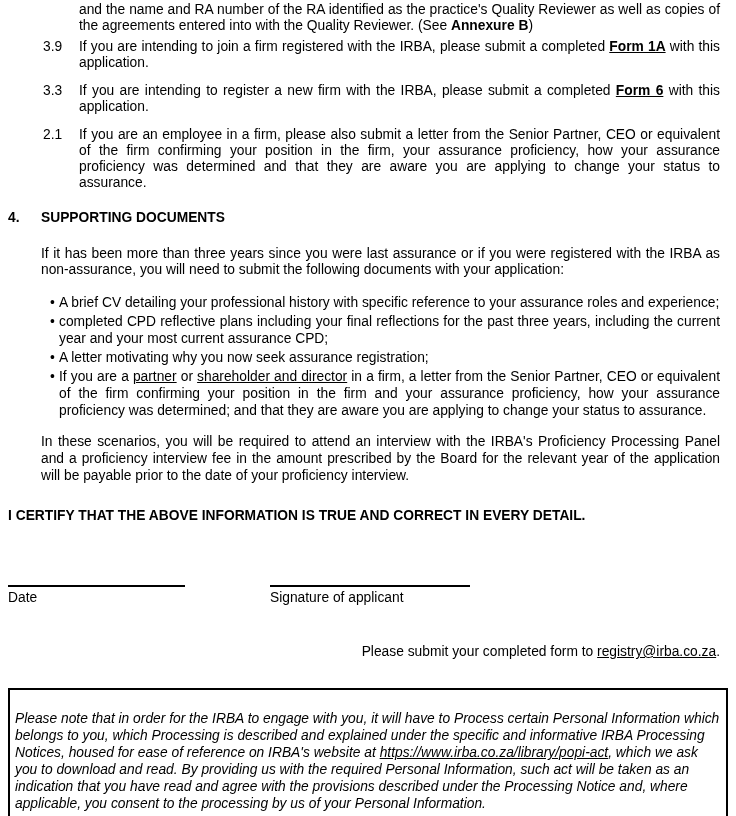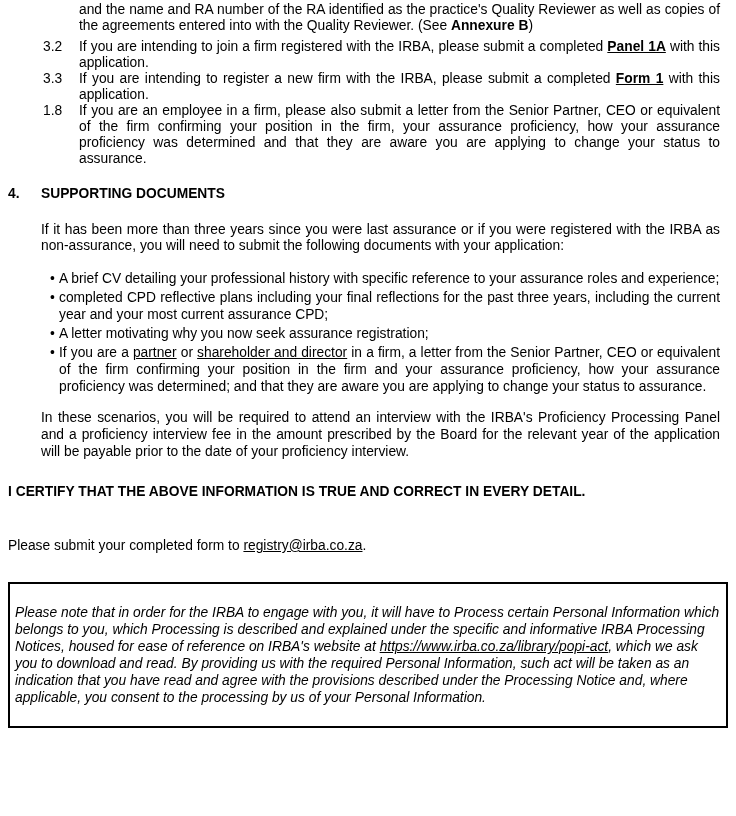--- a/index.html
+++ b/index.html
@@ -14,21 +14,21 @@
   .just { text-align: justify; }
   .u  { text-decoration: underline; }
   .b  { font-weight: bold; }
   .bu { font-weight: bold; text-decoration: underline; }
 
   .intro { margin-left: 71px; }
 
   .item { display: flex; margin-top: 5px; }
   .item .num { width: 36px; margin-left: 35px; flex: none; }
   .item .body { flex: 1; text-align: justify; }
-  .item + .item { margin-top: 0; }
+  .item + .item { margin-top: 12px; }
 
   .heading { display: flex; font-weight: bold; margin-top: 19px; }
   .heading .num { width: 33px; flex: none; }
 
   .para-indent { margin-left: 33px; }
   .supporting-intro { margin-top: 20px; }
 
   .bullets { margin-left: 33px; margin-top: 16px; }
   .bullet { display: flex; line-height: 17px; margin-bottom: 2px; }
   .bullet .marker { width: 18px; padding-left: 9px; flex: none; }
@@ -37,51 +37,51 @@
   .scenarios { margin-top: 14px; line-height: 17px; }
 
   .certify { font-weight: bold; margin-top: 24px; }
 
   .sig-row { display: flex; margin-top: 61px; }
   .sig-col { border-top: 2px solid #000; padding-top: 3px; }
   .sig-col.date { width: 177px; }
   .sig-spacer { width: 85px; }
   .sig-col.signature { width: 200px; }
 
-  .submit-line { margin-top: 38px; }
+  .submit-line { margin-top: 38px; text-align: right; }
   a { color: #000000; }
 
   .notice {
     margin-top: 28px;
     border: 2px solid #000;
     padding: 20px 5px;
     font-style: italic;
     line-height: 17px;
     width: 720px;
   }
 </style>
 </head>
 <body>
 
 <div class="page">
 
   <p class="intro just"><span>and the name and RA number of the RA identified as the practice's Quality Reviewer as well as copies of the agreements entered into with the Quality Reviewer. (See </span><span class="b">Annexure B</span><span>)</span></p>
 
   <div class="item">
-    <span class="num">3.2</span>
-    <span class="body"><span>If you are intending to join a firm registered with the IRBA, please submit a completed </span><span class="bu">Panel 1A</span><span> with this application.</span></span>
+    <span class="num">3.9</span>
+    <span class="body"><span>If you are intending to join a firm registered with the IRBA, please submit a completed </span><span class="bu">Form 1A</span><span> with this application.</span></span>
   </div>
 
   <div class="item">
     <span class="num">3.3</span>
-    <span class="body"><span>If you are intending to register a new firm with the IRBA, please submit a completed </span><span class="bu">Form 1</span><span> with this application.</span></span>
+    <span class="body"><span>If you are intending to register a new firm with the IRBA, please submit a completed </span><span class="bu">Form 6</span><span> with this application.</span></span>
   </div>
 
   <div class="item">
-    <span class="num">1.8</span>
+    <span class="num">2.1</span>
     <span class="body">If you are an employee in a firm, please also submit a letter from the Senior Partner, CEO or equivalent of the firm confirming your position in the firm, your assurance proficiency, how your assurance proficiency was determined and that they are aware you are applying to change your status to assurance.</span>
   </div>
 
   <div class="heading">
     <span class="num">4.</span>
     <span>SUPPORTING DOCUMENTS</span>
   </div>
 
   <p class="para-indent supporting-intro just">If it has been more than three years since you were last assurance or if you were registered with the IRBA as non-assurance, you will need to submit the following documents with your application:</p>
 
@@ -101,18 +101,27 @@
     <div class="bullet">
       <span class="marker">•</span>
       <span class="body"><span>If you are a </span><span class="u">partner</span><span> or </span><span class="u">shareholder and director</span><span> in a firm, a letter from the Senior Partner, CEO or equivalent of the firm confirming your position in the firm and your assurance proficiency, how your assurance proficiency was determined;  and that they are aware you are applying to change your status to assurance.</span></span>
     </div>
   </div>
 
   <p class="para-indent scenarios just">In these scenarios, you will be required to attend an interview with the IRBA's Proficiency Processing Panel and a proficiency interview fee in the amount prescribed by the Board for the relevant year of the application will be payable prior to the date of your proficiency interview.</p>
 
   <p class="certify">I CERTIFY THAT THE ABOVE INFORMATION IS TRUE AND CORRECT IN EVERY DETAIL.</p>
 
+  <div class="sig-row">
+    <div class="sig-col date">
+      <span>Date</span>
+    </div>
+    <div class="sig-spacer"></div>
+    <div class="sig-col signature">
+      <span>Signature of applicant</span>
+    </div>
+  </div>
 
   <p class="submit-line"><span>Please submit your completed form to </span><a href="#" class="u">registry@irba.co.za</a><span>.</span></p>
 
   <div class="notice"><span>Please note that in order for the IRBA to engage with you, it will have to Process certain Personal Information which belongs to you, which Processing is described and explained under the specific and informative IRBA Processing Notices, housed for ease of reference on IRBA's website at </span><a href="#" class="u">https://www.irba.co.za/library/popi-act</a><span>, which we ask you to download and read.  By providing us with the required Personal Information, such act will be taken as an indication that you have read and agree with the provisions described under the Processing Notice and, where applicable, you consent to the processing by us of your Personal Information.</span></div>
 
 </div>
 
 </body></html>

